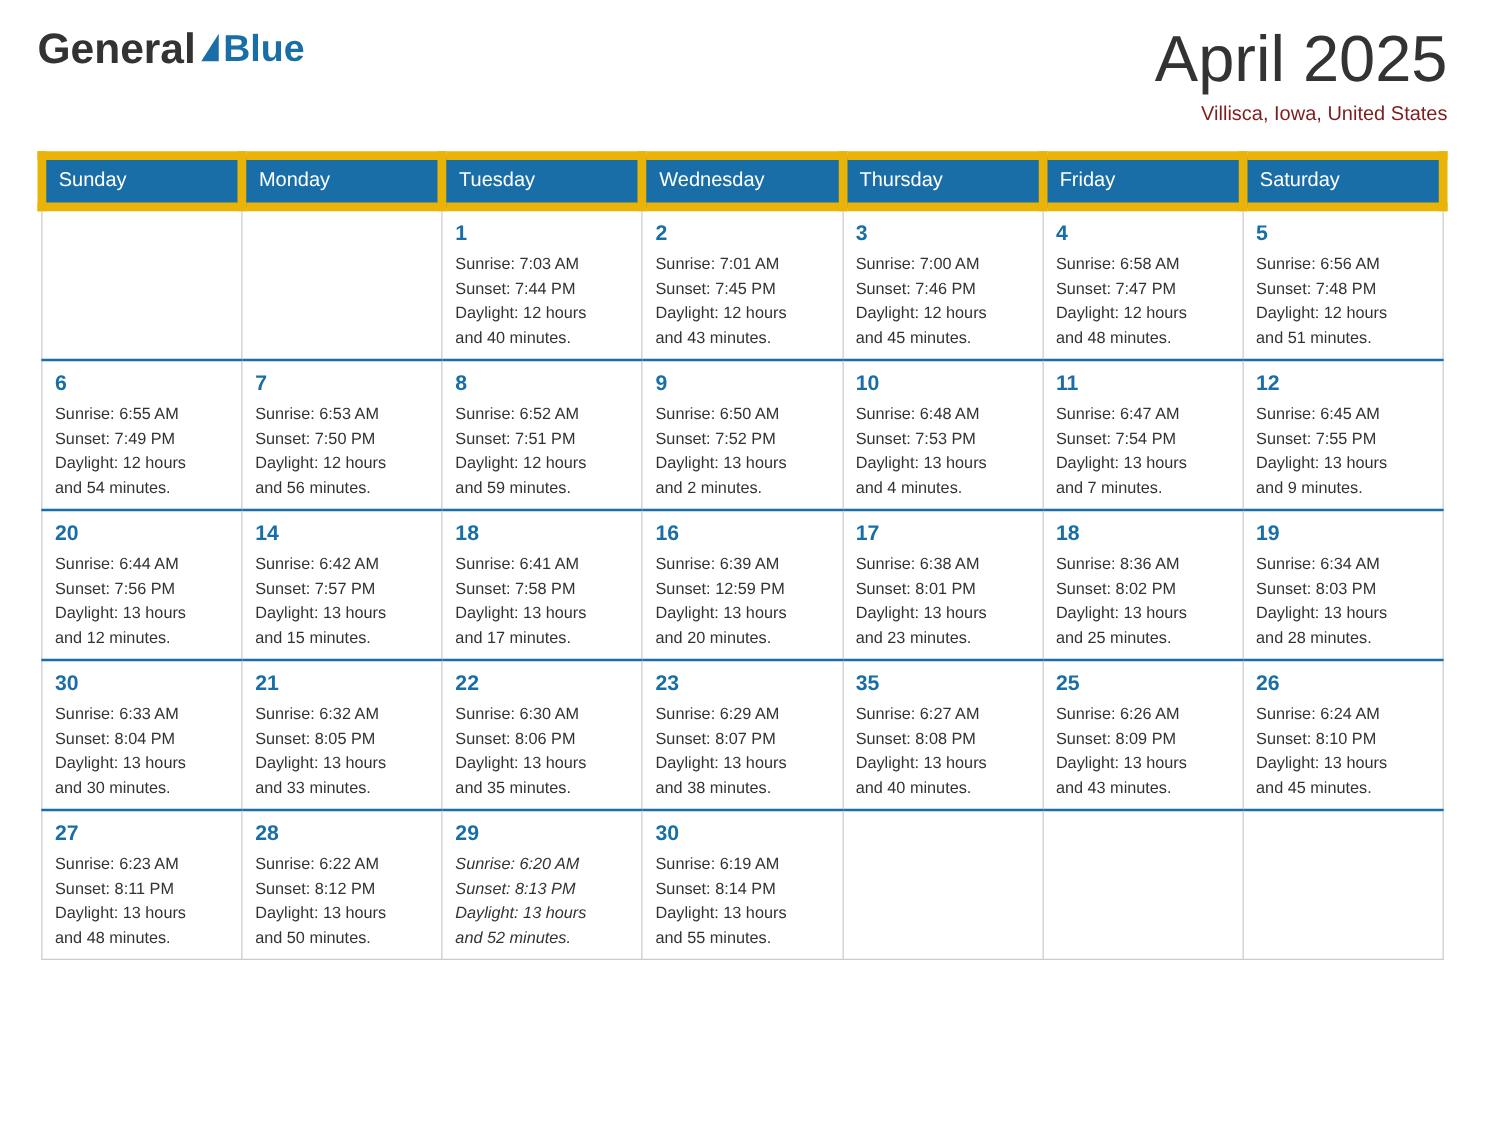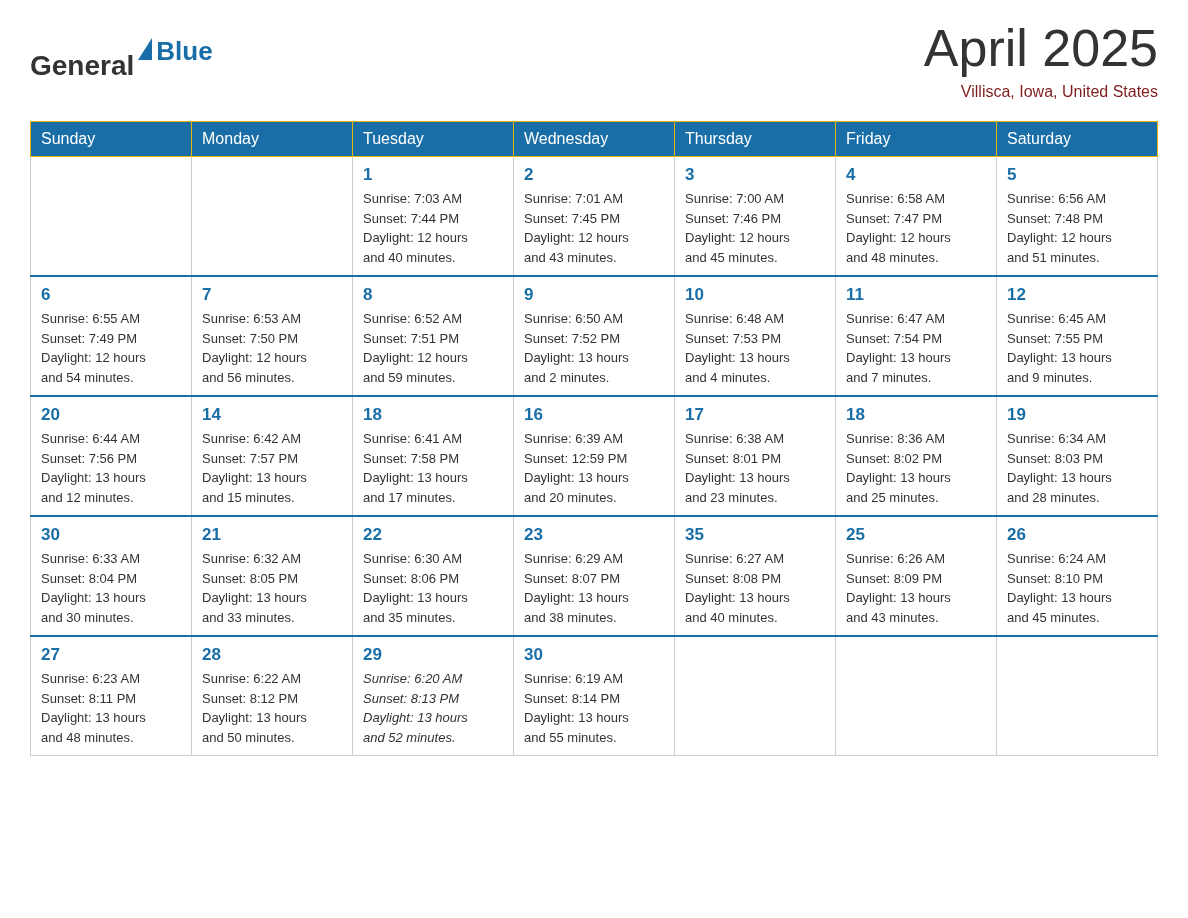--- a/index.html
+++ b/index.html
@@ -15,35 +15,34 @@
       justify-content: space-between;
       align-items: flex-start;
       margin-bottom: 20px;
     }
     .logo {
       display: flex;
       align-items: center;
       gap: 4px;
     }
     .logo-text-general {
-      font-size: 28px;
+      font-size: 34px;
       font-weight: bold;
       color: #333;
-      margin-top: 30px;
     }
     .logo-triangle {
       width: 0;
       height: 0;
       border-left: 14px solid transparent;
       border-right: 0px solid transparent;
       border-bottom: 22px solid #1a6ea8;
       margin-top: -4px;
     }
     .logo-blue {
-      font-size: 26px;
+      font-size: 30px;
       font-weight: bold;
       color: #1a6ea8;
     }
     .title-section {
       text-align: right;
     }
     .main-title {
       font-size: 52px;
       font-weight: normal;
       color: #333;
@@ -59,21 +58,21 @@
       border-collapse: collapse;
       border: 1px solid #aaa;
     }
     .calendar th {
       background-color: #1a6ea8;
       color: #fff;
       font-size: 16px;
       font-weight: normal;
       padding: 8px 10px;
       text-align: left;
-      border: 1px solid #eab308;
+      border: 7px solid #eab308;
     }
     .calendar td {
       vertical-align: top;
       border: 1px solid #ccc;
       padding: 8px 10px;
       width: 14.28%;
       min-height: 100px;
       font-size: 13px;
       color: #333;
     }

